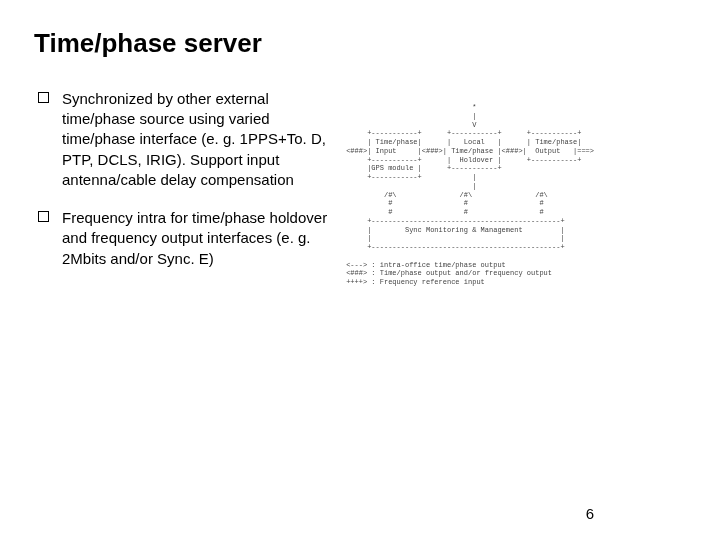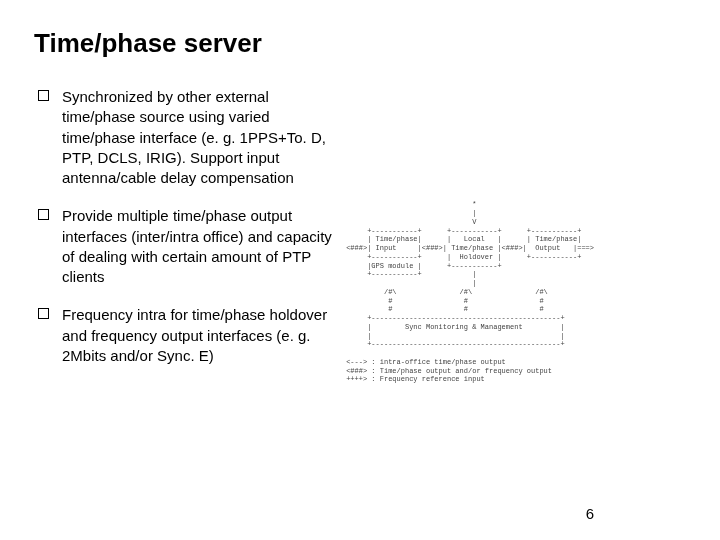--- a/index.html
+++ b/index.html
@@ -81,21 +81,20 @@
 
 <div class="slide">
 
   <h1 class="title">Time/phase server</h1>
 
   <div class="columns">
 
     <div class="left">
       <ul class="bullets">
         <li>Synchronized by other external time/phase source using varied time/phase interface (e. g. 1PPS+To. D, PTP, DCLS, IRIG). Support input antenna/cable delay compensation</li>
-        <li>Provide multiple time/phase output interfaces (inter/intra office) and capacity of dealing with certain amount of PTP clients</li>
         <li>Frequency intra for time/phase holdover and frequency output interfaces (e. g. 2Mbits and/or Sync. E)</li>
       </ul>
     </div>
 
     <div class="right">
       <pre class="diagram">                              *
                               |
                               V
      +-----------+      +-----------+      +-----------+
      | Time/phase|      |   Local   |      | Time/phase|

